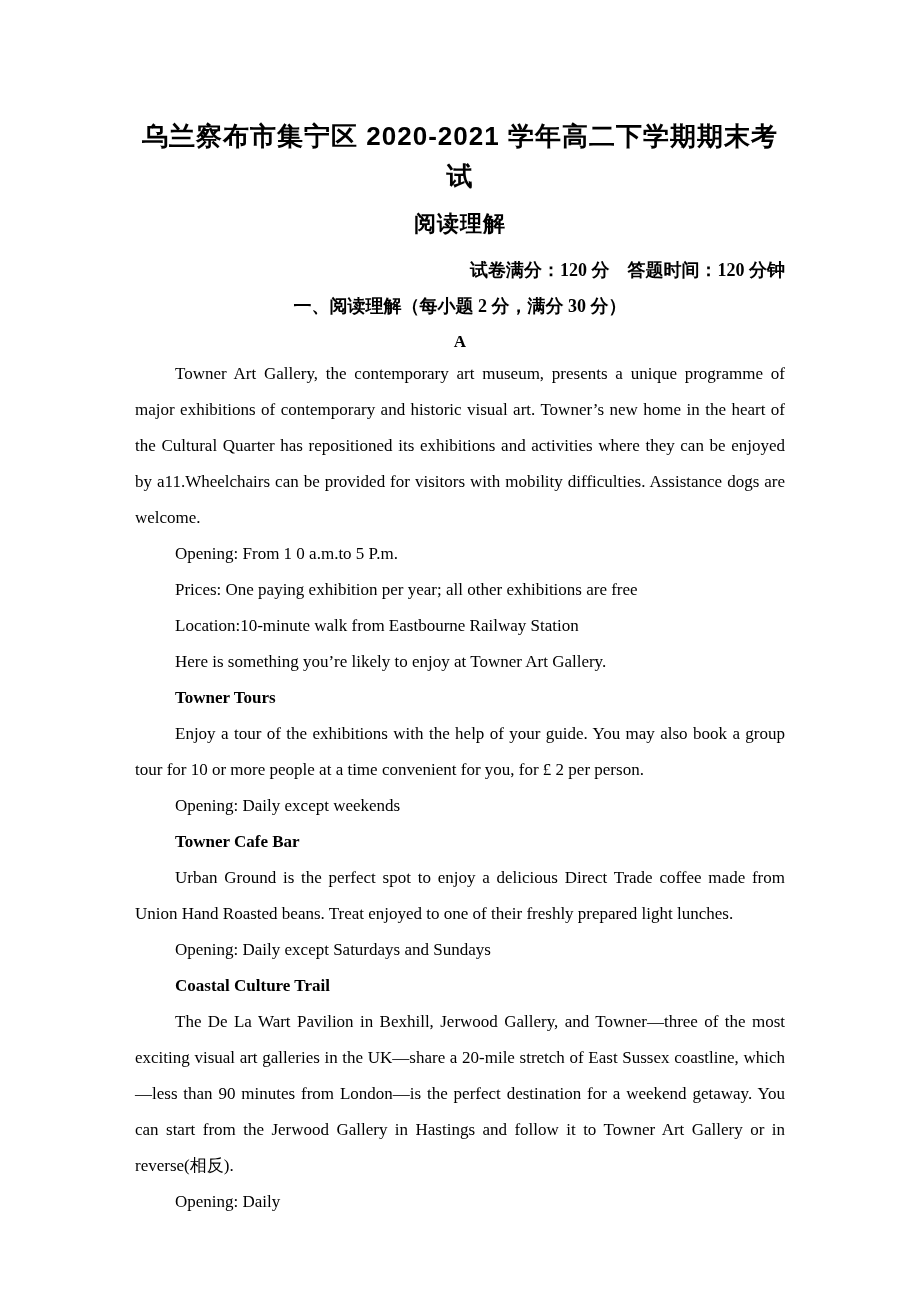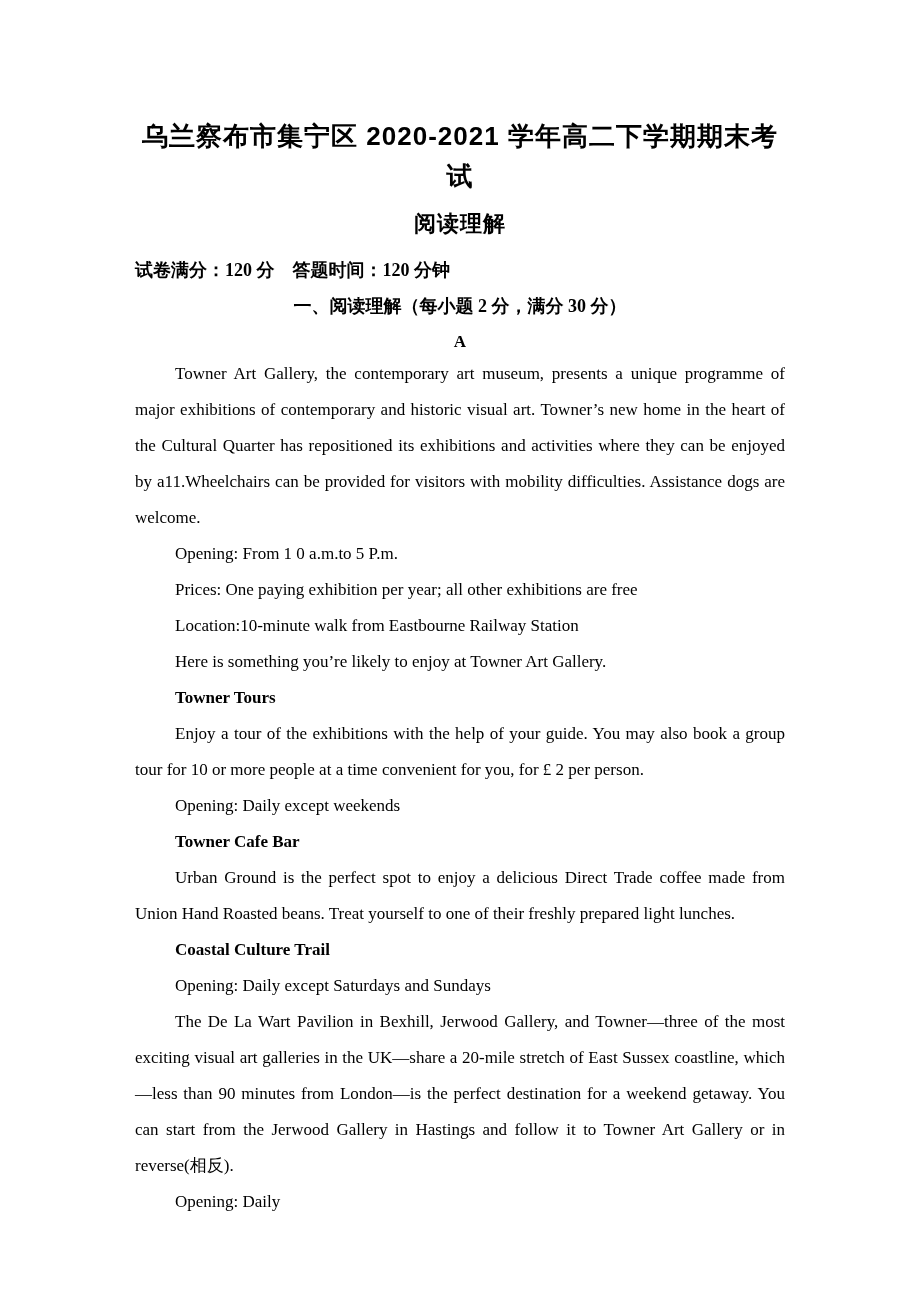--- a/index.html
+++ b/index.html
@@ -31,21 +31,21 @@
     font-size: 22px;
     line-height: 40px;
     text-align: center;
     margin-top: 8px;
     letter-spacing: 1px;
   }
   .doc-exam-info {
     font-weight: bold;
     font-size: 18px;
     line-height: 28px;
-    text-align: left;
+    text-align: right;
     margin-top: 12px;
   }
   .doc-section-heading {
     font-weight: bold;
     font-size: 18px;
     line-height: 28px;
     text-align: center;
     margin-top: 8px;
   }
   .passage-label {
@@ -87,19 +87,19 @@
   <div class="passage-body">
       <p class="para body">Towner Art Gallery, the contemporary art museum, presents a unique programme of major exhibitions of contemporary and historic visual art. Towner’s new home in the heart of the Cultural Quarter has repositioned its exhibitions and activities where they can be enjoyed by a11.Wheelchairs can be provided for visitors with mobility difficulties. Assistance dogs are welcome.</p>
       <p class="para line">Opening: From 1 0 a.m.to 5 P.m.</p>
       <p class="para line">Prices: One paying exhibition per year; all other exhibitions are free</p>
       <p class="para line">Location:10-minute walk from Eastbourne Railway Station</p>
       <p class="para line">Here is something you’re likely to enjoy at Towner Art Gallery.</p>
       <p class="para heading">Towner Tours</p>
       <p class="para body">Enjoy a tour of the exhibitions with the help of your guide. You may also book a group tour for 10 or more people at a time convenient for you, for £ 2 per person.</p>
       <p class="para line">Opening: Daily except weekends</p>
       <p class="para heading">Towner Cafe Bar</p>
-      <p class="para body">Urban Ground is the perfect spot to enjoy a delicious Direct Trade coffee made from Union Hand Roasted beans. Treat yourself to one of their freshly prepared light lunches.</p>
+      <p class="para body">Urban Ground is the perfect spot to enjoy a delicious Direct Trade coffee made from Union Hand Roasted beans. Treat enjoyed to one of their freshly prepared light lunches.</p>
+      <p class="para line">Opening: Daily except Saturdays and Sundays</p>
       <p class="para heading">Coastal Culture Trail</p>
-      <p class="para line">Opening: Daily except Saturdays and Sundays</p>
       <p class="para body">The De La Wart Pavilion in Bexhill, Jerwood Gallery, and Towner—three of the most exciting visual art galleries in the UK—share a 20-mile stretch of East Sussex coastline, which—less than 90 minutes from London—is the perfect destination for a weekend getaway. You can start from the Jerwood Gallery in Hastings and follow it to Towner Art Gallery or in reverse(相反).</p>
       <p class="para line">Opening: Daily</p>
     </div>
 </div>
 
 </body></html>

